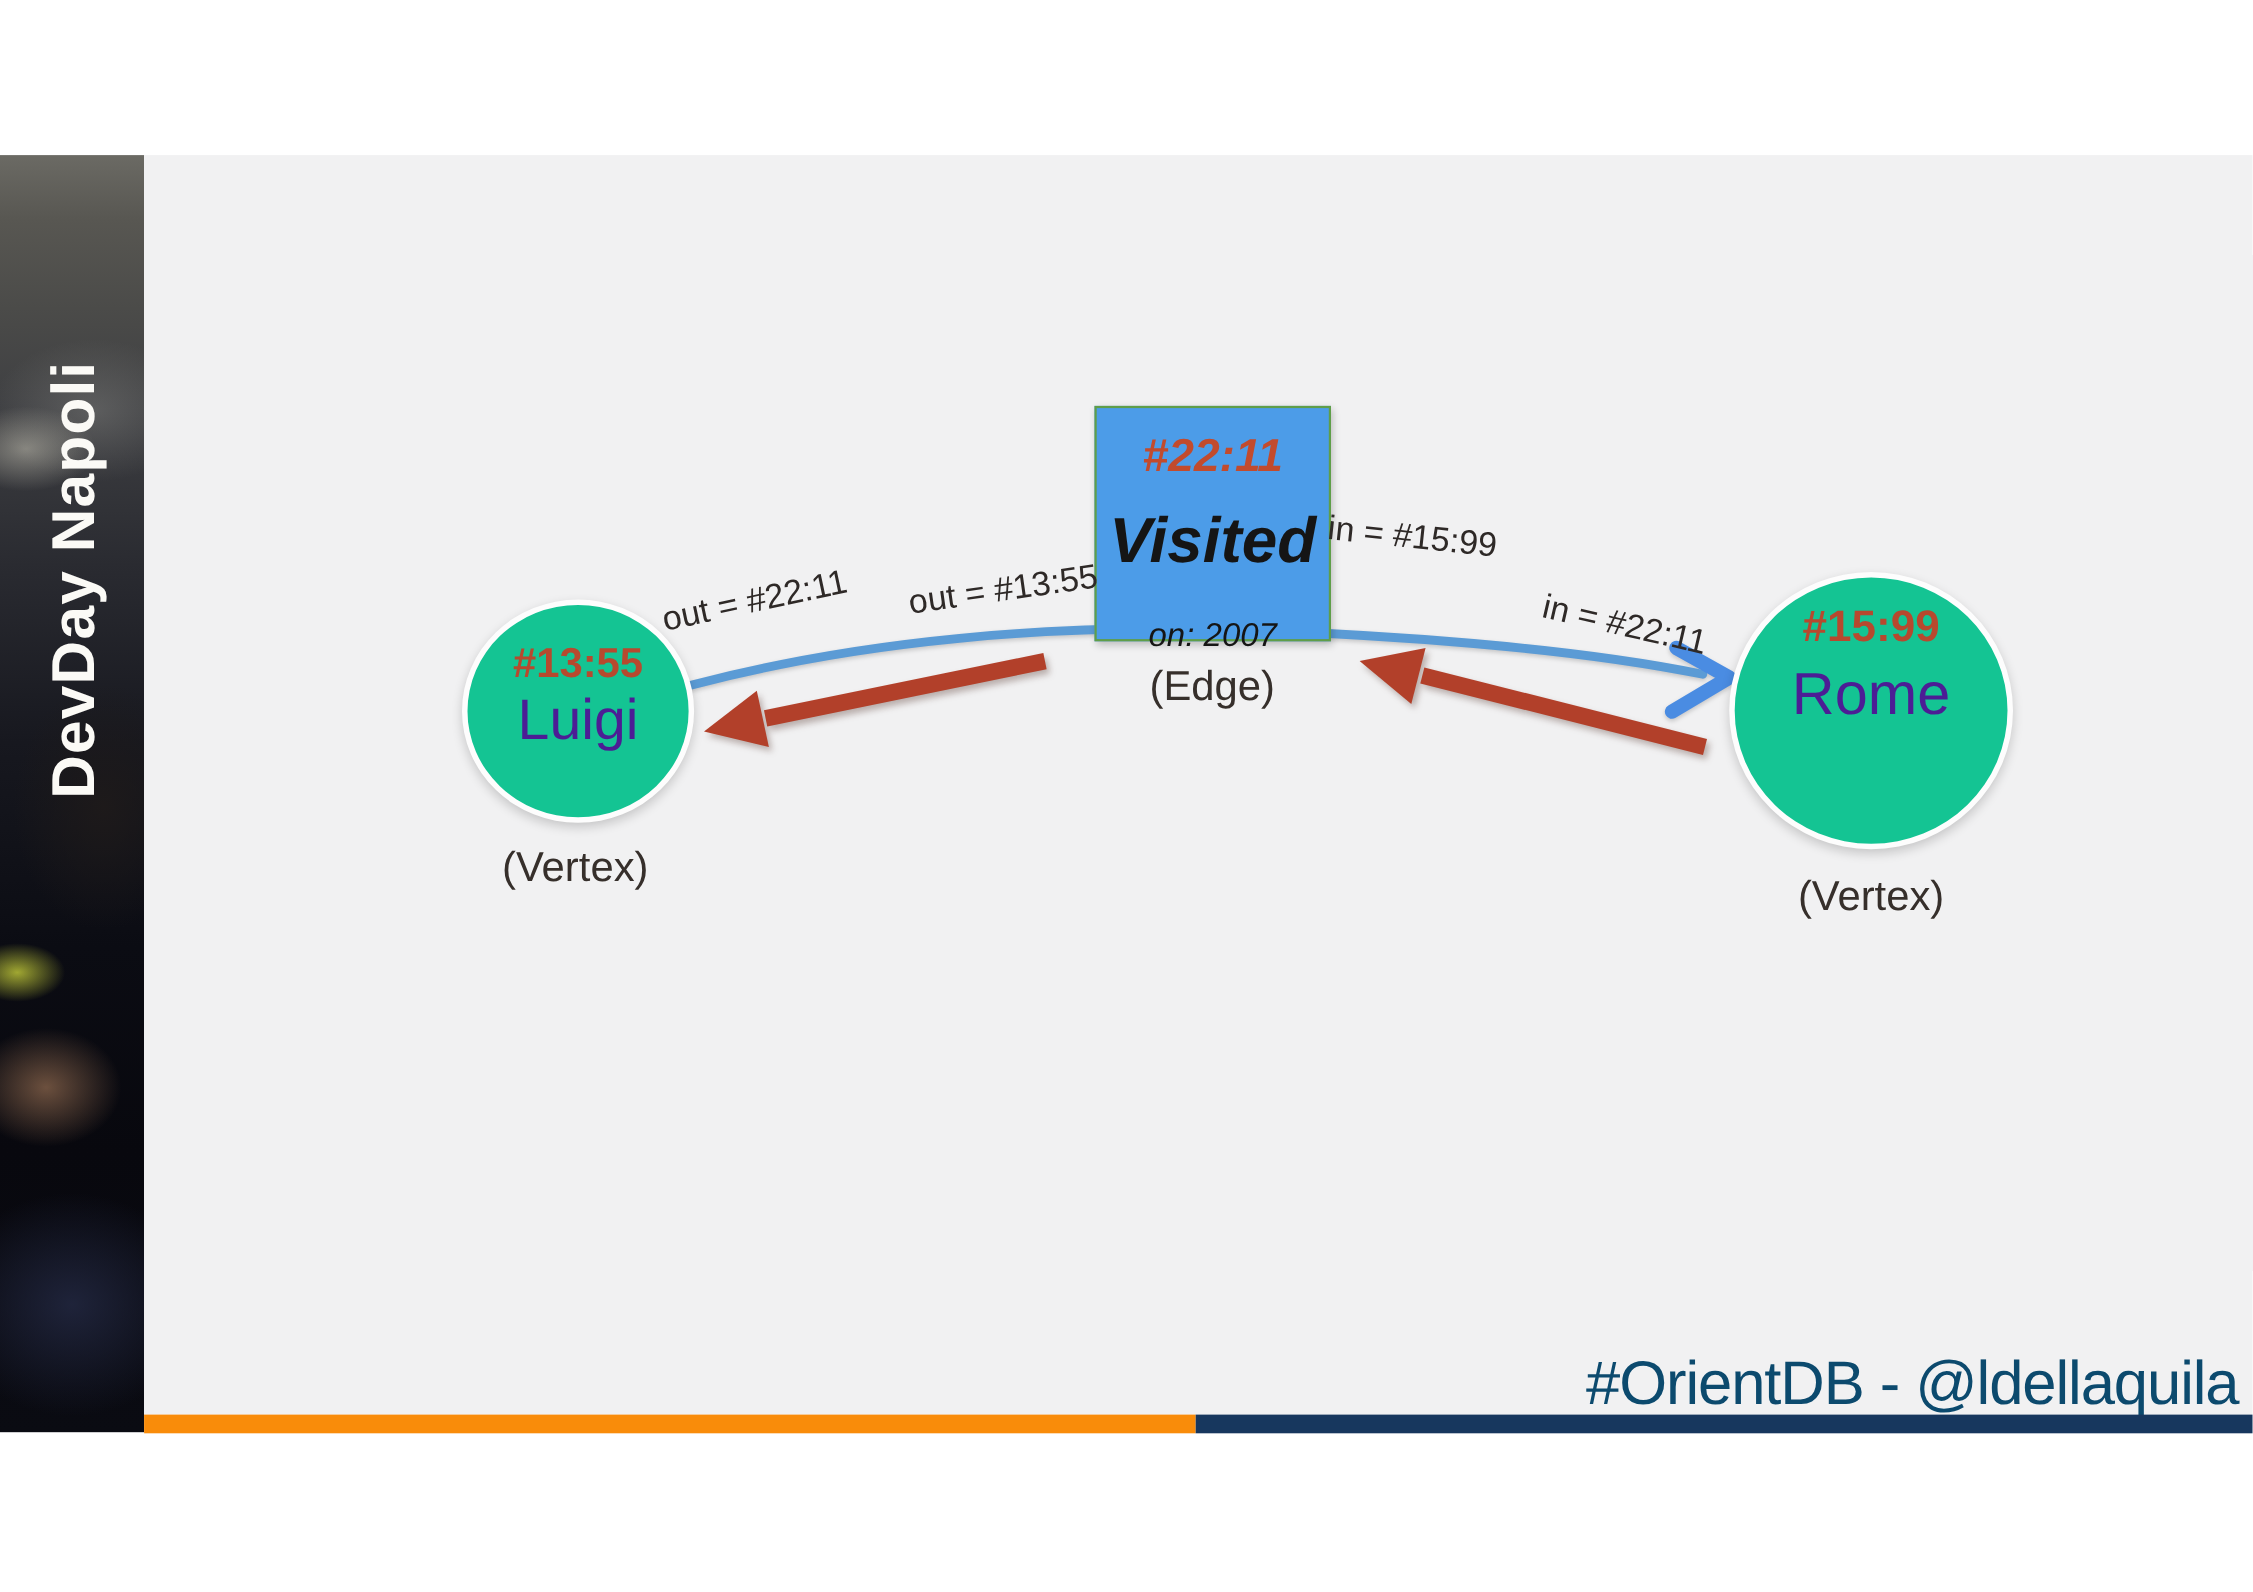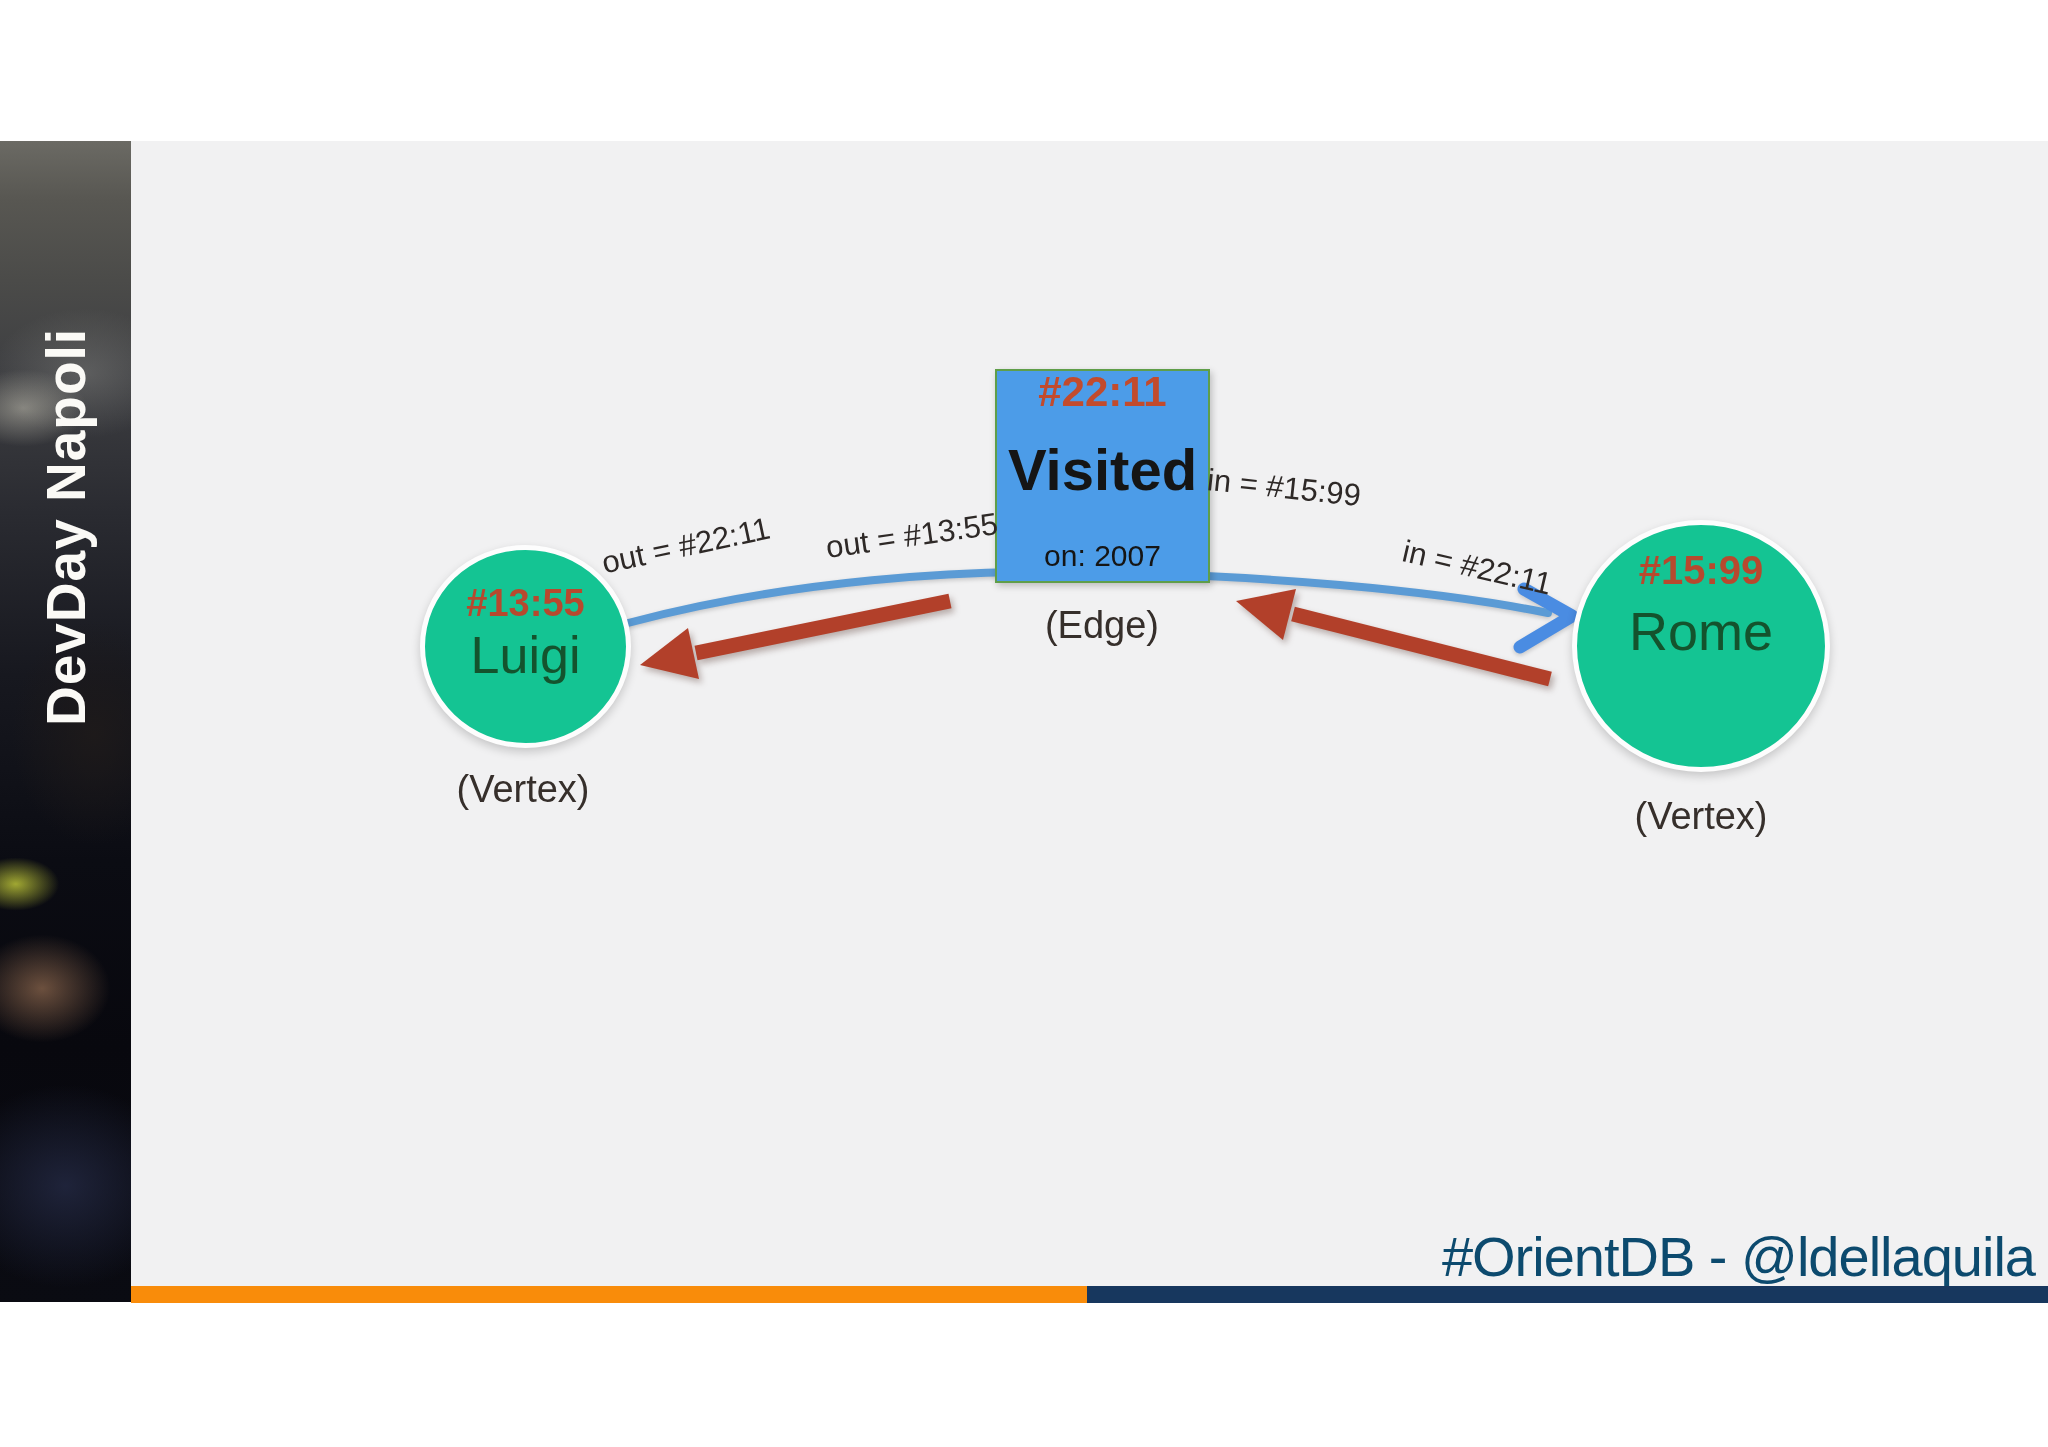--- a/index.html
+++ b/index.html
@@ -41,26 +41,26 @@
   .vertex{
     position:absolute;border-radius:50%;
     background:#14c493;border:5px solid #fdfdfd;
     box-shadow:0 4px 10px rgba(0,0,0,.18);
     display:flex;flex-direction:column;align-items:center;justify-content:flex-start;
     box-sizing:border-box;
   }
   .vertex-left{left:420px;top:545px;width:211px;height:203px;padding-top:34px;gap:4px;}
   .vertex-right{left:1572px;top:520px;width:258px;height:252px;padding-top:24px;gap:12px;}
   .rid{font-weight:bold;color:#b7492e;font-size:38px;line-height:1.05;}
-  .vname{color:#14532d;font-size:52px;line-height:1.05;}
+  .vname{color:#4c1d95;font-size:52px;line-height:1.05;}
   .edge-box{
     position:absolute;left:995px;top:369px;width:215px;height:214px;box-sizing:border-box;
     background:#4c9ce8;border:2px solid #5f9e49;
     box-shadow:2px 3px 7px rgba(0,0,0,.22);
-    display:flex;flex-direction:column;align-items:center;
+    display:flex;flex-direction:column;align-items:center;padding-top:22px;font-style:italic;
   }
   .edge-rid{font-weight:bold;color:#c24b2d;font-size:42px;line-height:1;}
   .edge-name{font-weight:bold;color:#151515;font-size:58px;line-height:1;margin-top:28px;}
   .edge-prop{color:#151515;font-size:30px;line-height:1;margin-top:42px;}
   .type-label{
     position:absolute;transform:translate(-50%,-50%);
     color:#362f2b;font-size:38px;white-space:nowrap;
   }
   .hlabel{
     position:absolute;color:#2e2927;font-size:31px;white-space:nowrap;

